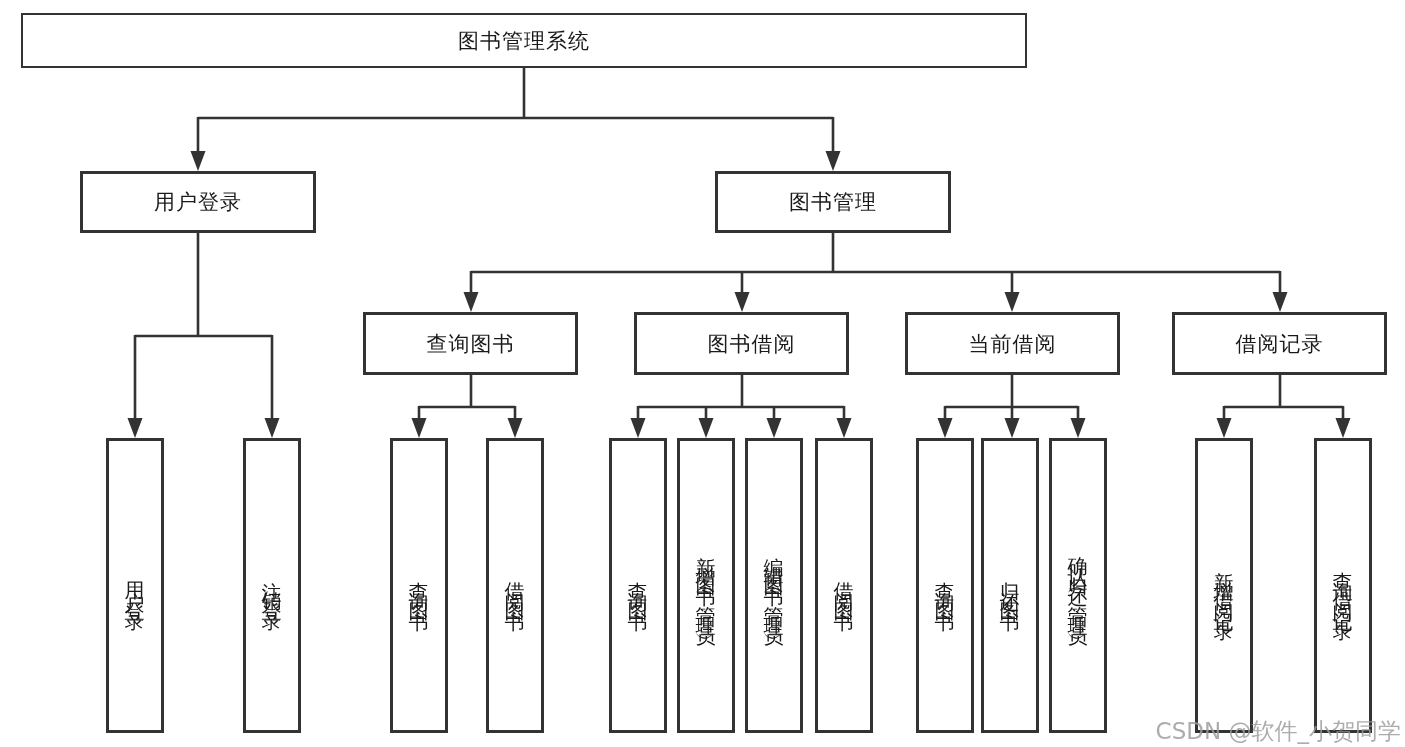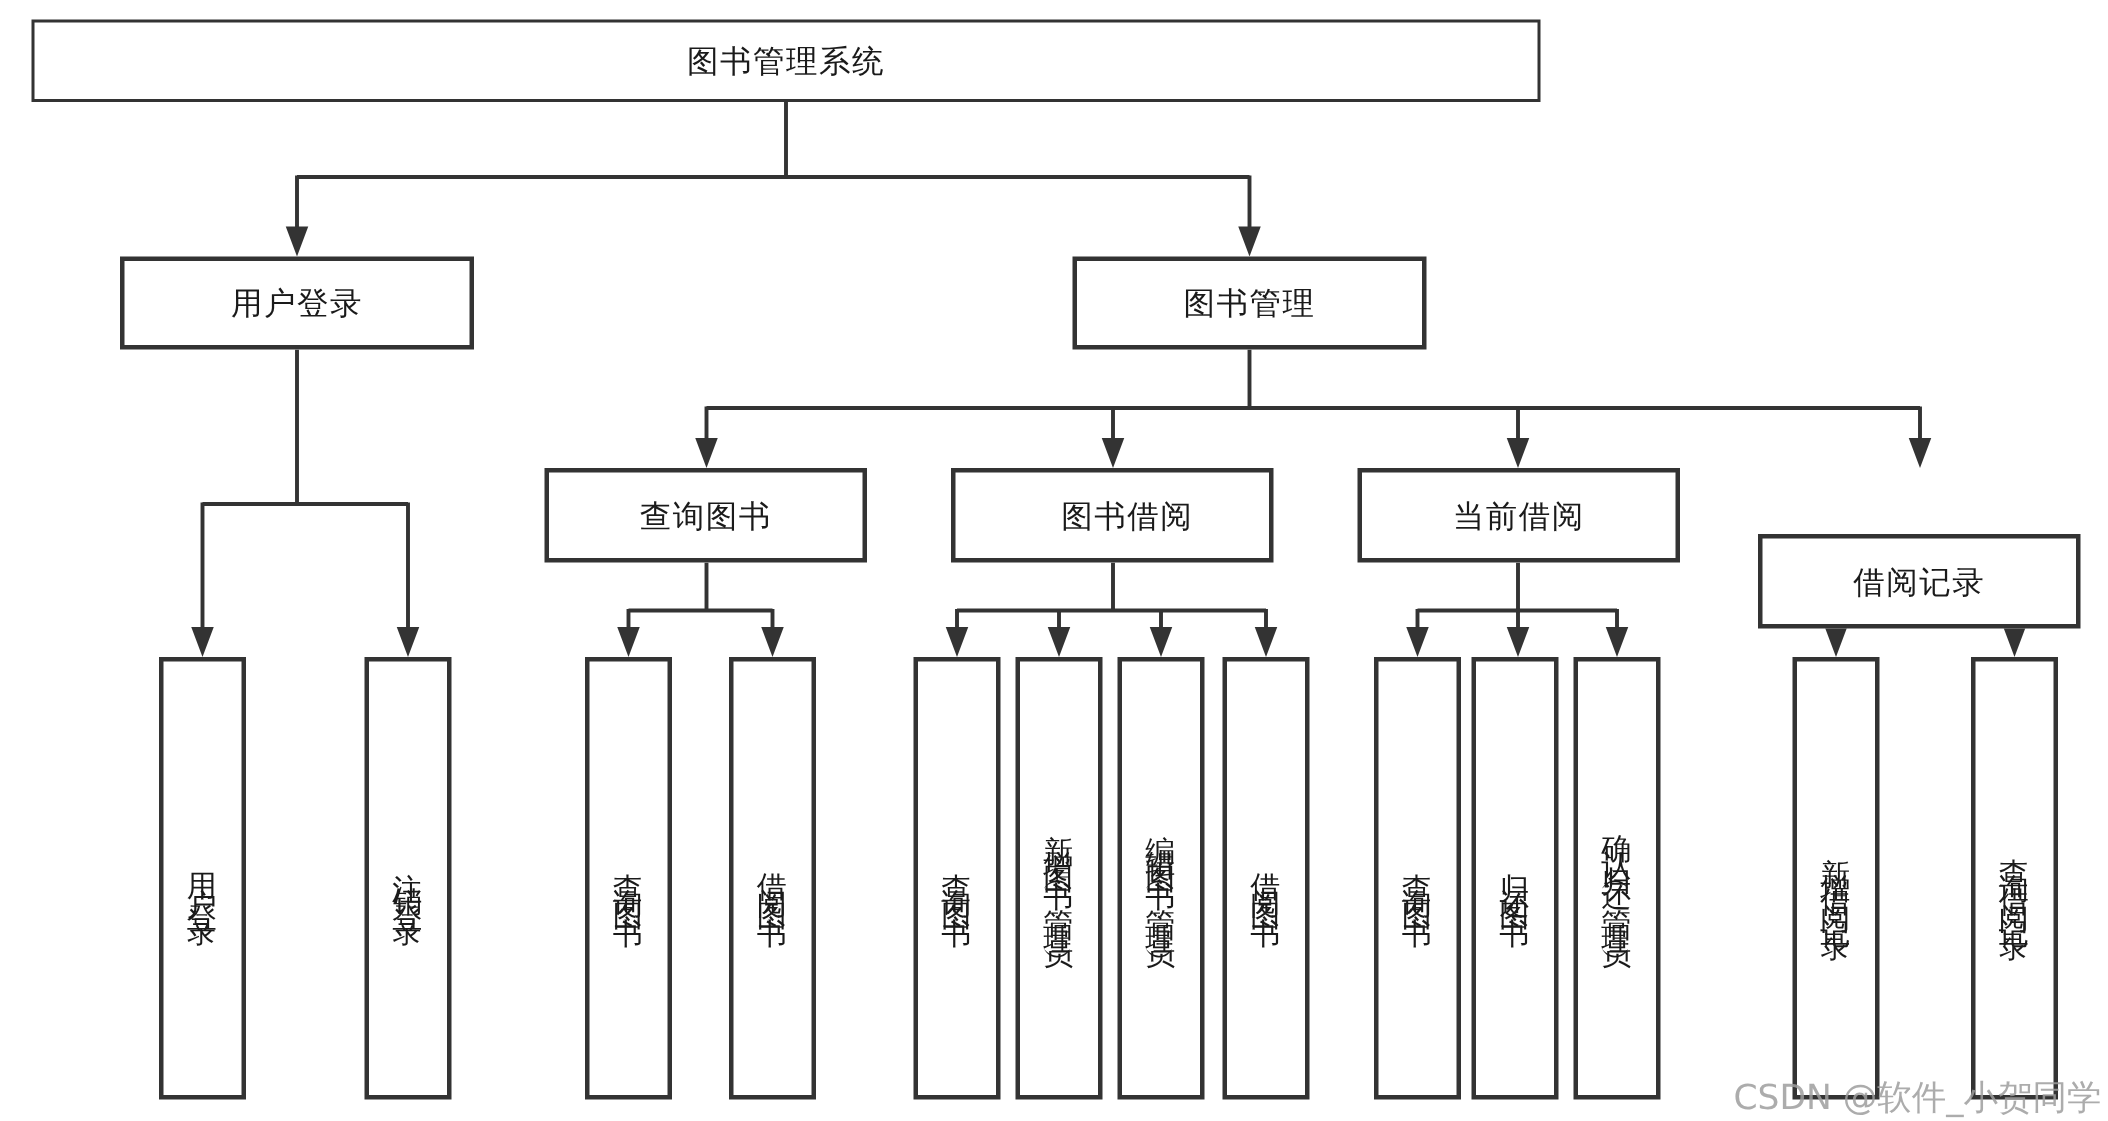--- a/index.html
+++ b/index.html
@@ -109,21 +109,21 @@
   </svg>
 
   <div class="box h-box root-box" style="left:21px; top:13px; width:1006px; height:55px;">图书管理系统</div>
 
   <div class="box h-box" style="left:80px; top:171px; width:236px; height:62px;">用户登录</div>
   <div class="box h-box" style="left:715px; top:171px; width:236px; height:62px;">图书管理</div>
 
   <div class="box h-box" style="left:363px; top:312px; width:215px; height:63px;">查询图书</div>
   <div class="box h-box" style="left:634px; top:312px; width:215px; height:63px;padding-left:20px;">图书借阅</div>
   <div class="box h-box" style="left:905px; top:312px; width:215px; height:63px;">当前借阅</div>
-  <div class="box h-box" style="left:1172px; top:312px; width:215px; height:63px;margin-top:44px;">借阅记录</div>
+  <div class="box h-box" style="left:1172px; top:312px; width:215px; height:63px;">借阅记录</div>
 
   <div class="box v-box" style="left:106px; top:438px; width:58px; height:295px;">
     <span class="v-text">用户登录</span>
   </div>
   <div class="box v-box" style="left:243px; top:438px; width:58px; height:295px;">
     <span class="v-text">注销登录</span>
   </div>
 
   <div class="box v-box" style="left:390px; top:438px; width:58px; height:295px;">
     <span class="v-text">查询图书</span>

